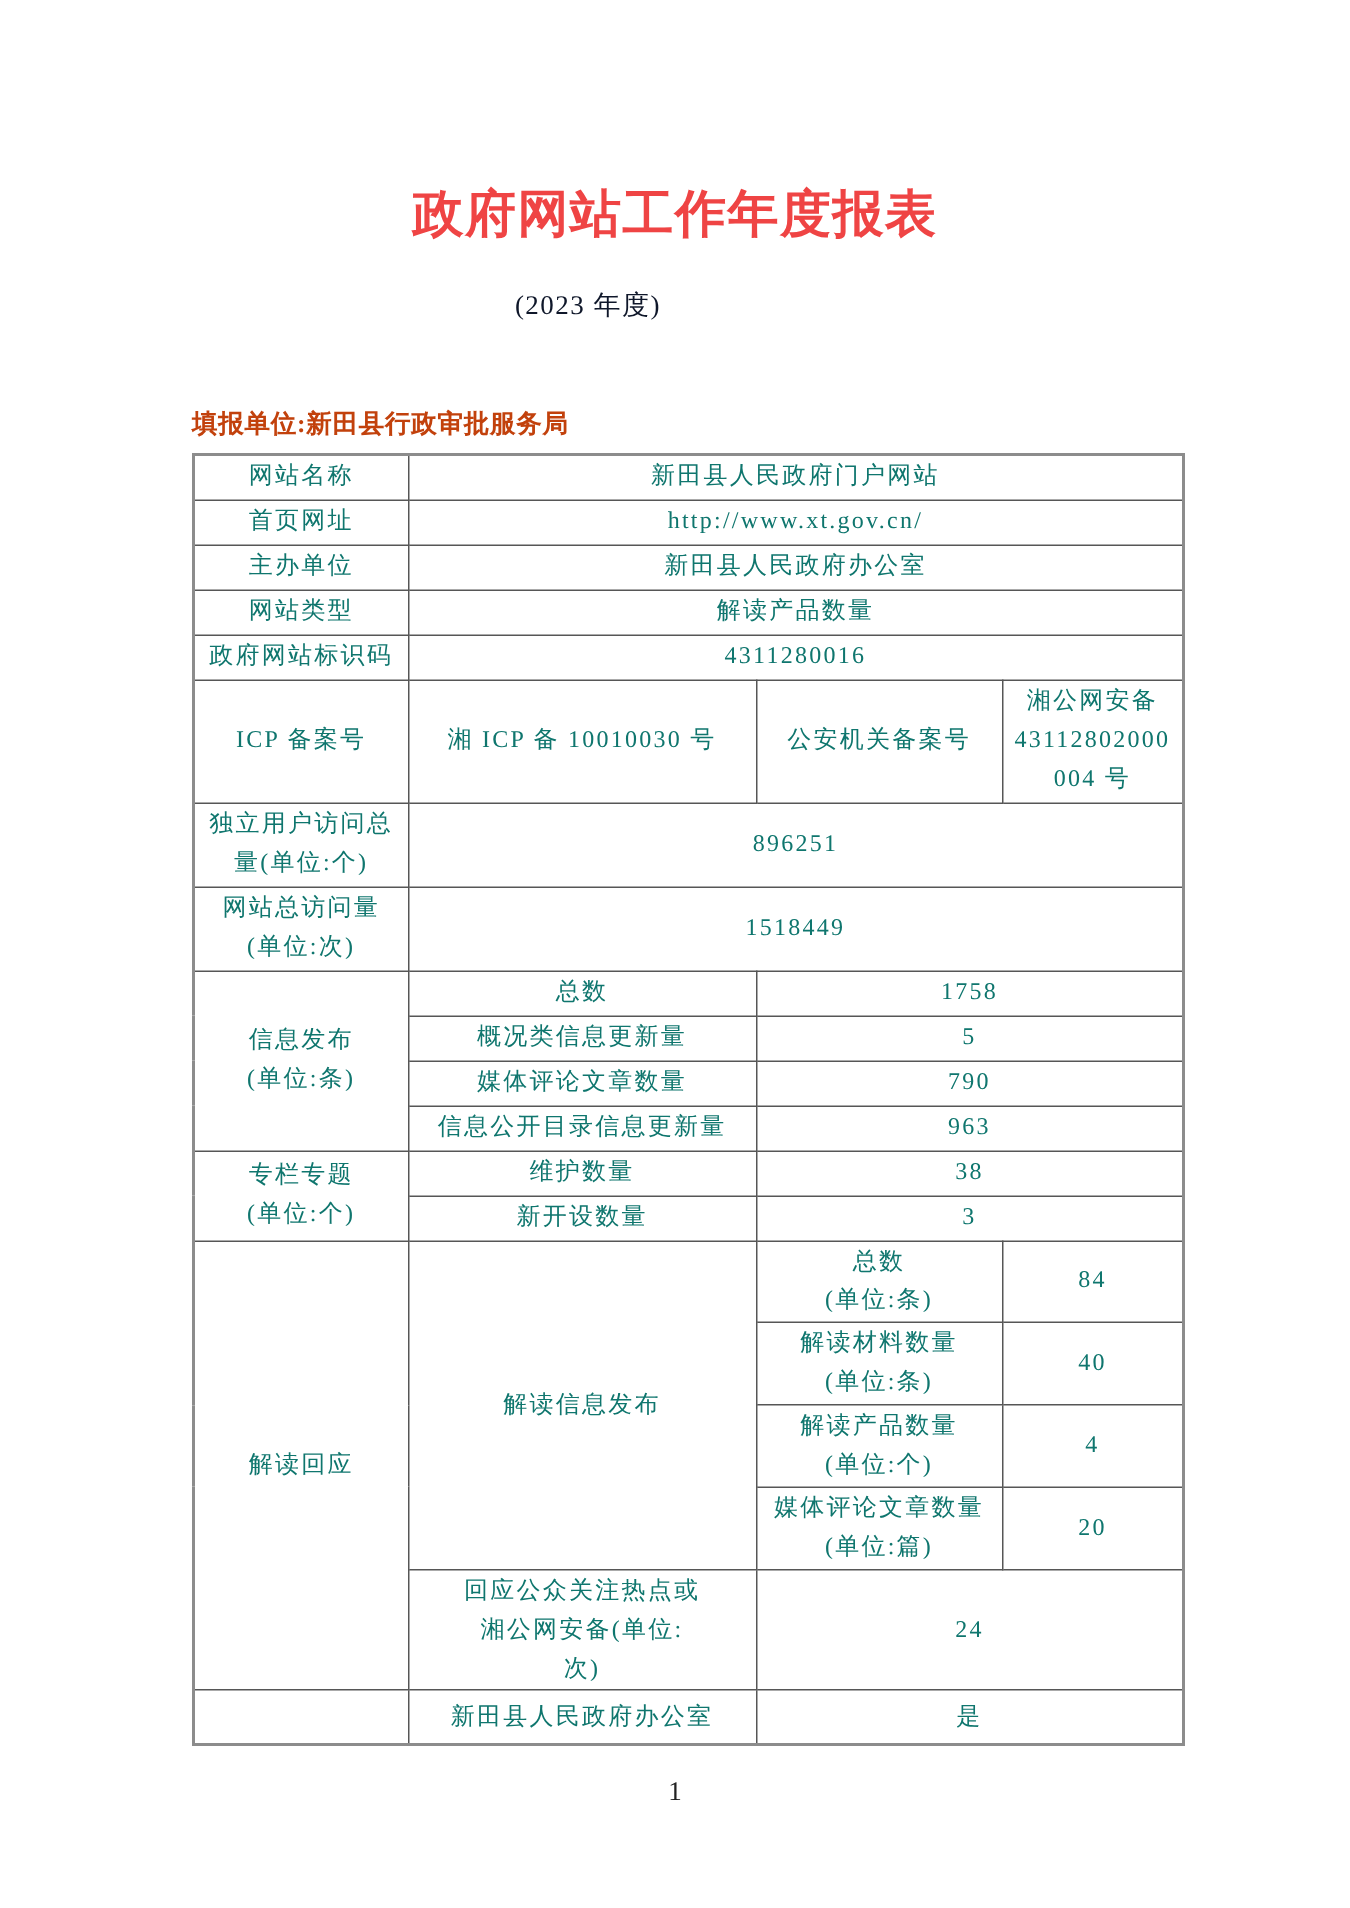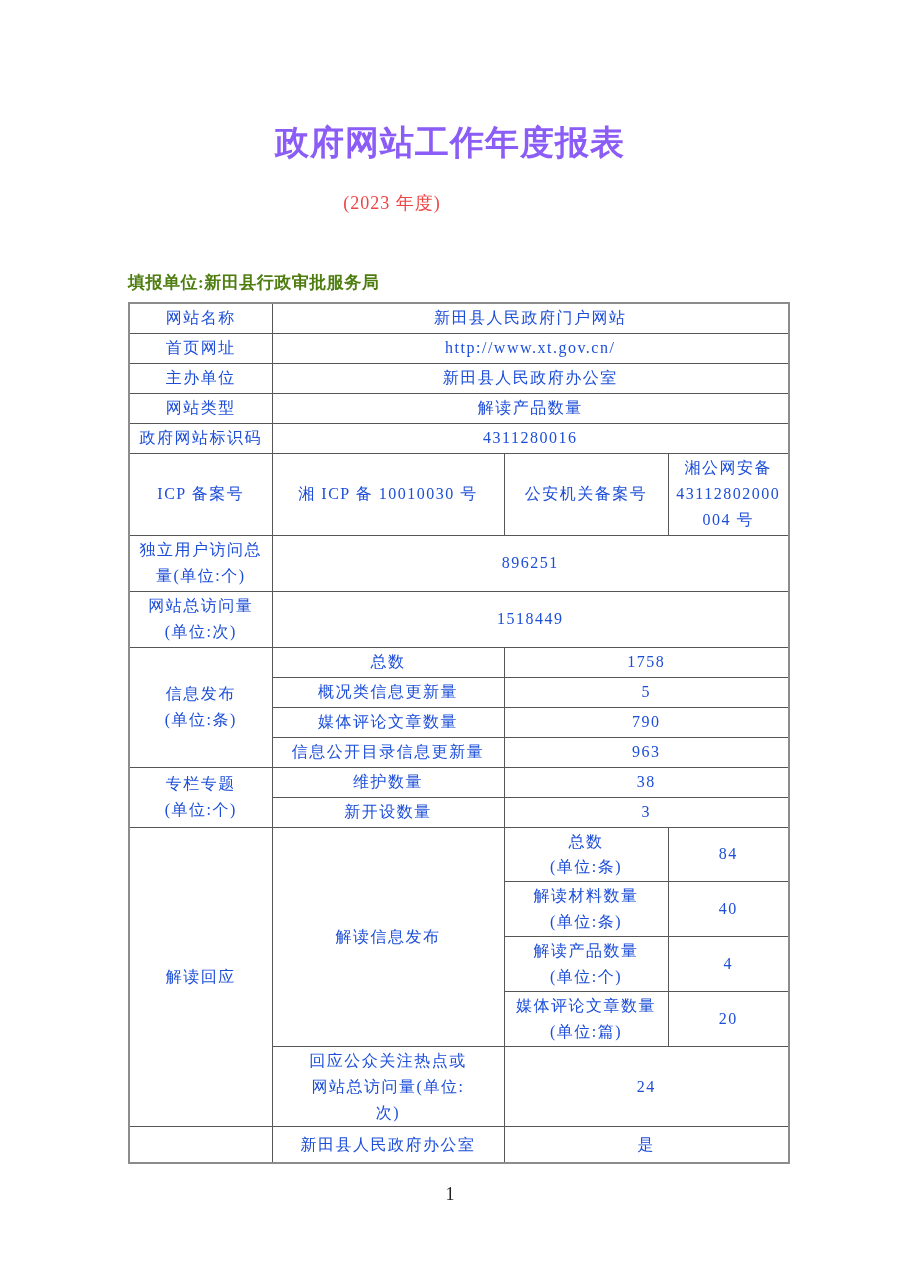--- a/index.html
+++ b/index.html
@@ -9,46 +9,46 @@
     position: relative;
     font-family: "Liberation Serif", "DejaVu Serif", serif;
     color: #1c1c1c;
   }
   .page { position: absolute; inset: 0; background: #fff; overflow: hidden; }
 
   .doc-title {
     position: absolute; top: 120px; left: 0; width: 900px;
     text-align: center;
     font-size: 34px; font-weight: 900; letter-spacing: 1px;
-    color: #8b5cf6;
+    color: #ef4444;
   }
   .doc-subtitle {
     position: absolute; top: 191px; left: 0; width: 784px;
     text-align: center;
-    font-size: 18px; letter-spacing: 1px; color: #ef4444;
+    font-size: 18px; letter-spacing: 1px; color: #0f172a;
   }
   .reporting-unit {
     position: absolute; top: 271px; left: 128px;
-    font-size: 17px; font-weight: bold; letter-spacing: 0.5px; color: #4d7c0f;
+    font-size: 17px; font-weight: bold; letter-spacing: 0.5px; color: #c2410c;
   }
 
   table.report {
     position: absolute; top: 302px; left: 128px;
     width: 660px;
     border-collapse: collapse; table-layout: fixed;
     border: 2px solid #8c8c8c;
   }
   table.report td {
     border: 1px solid #565656;
     text-align: center; vertical-align: middle;
     font-size: 16px; line-height: 1.62;
     letter-spacing: 1.5px;
     white-space: pre-line;
     padding: 1px 4px;
-    color: #1d4ed8;
+    color: #0f766e;
   }
 
   .page-number {
     position: absolute; top: 1184px; left: 0; width: 900px;
     text-align: center; font-size: 18px; color: #222;
   }
 </style>
 </head>
 <body>
 
@@ -155,21 +155,21 @@
 (单位:个)</td>
       <td>4</td>
     </tr>
     <tr style="height:53px">
       <td>媒体评论文章数量
 (单位:篇)</td>
       <td>20</td>
     </tr>
     <tr style="height:75px">
       <td>回应公众关注热点或
-网站总访问量(单位:
+湘公网安备(单位:
 次)</td>
       <td colspan="2">24</td>
     </tr>
 
     <tr style="height:36px">
       <td></td>
       <td>新田县人民政府办公室</td>
       <td colspan="2">是</td>
     </tr>
   </tbody>

